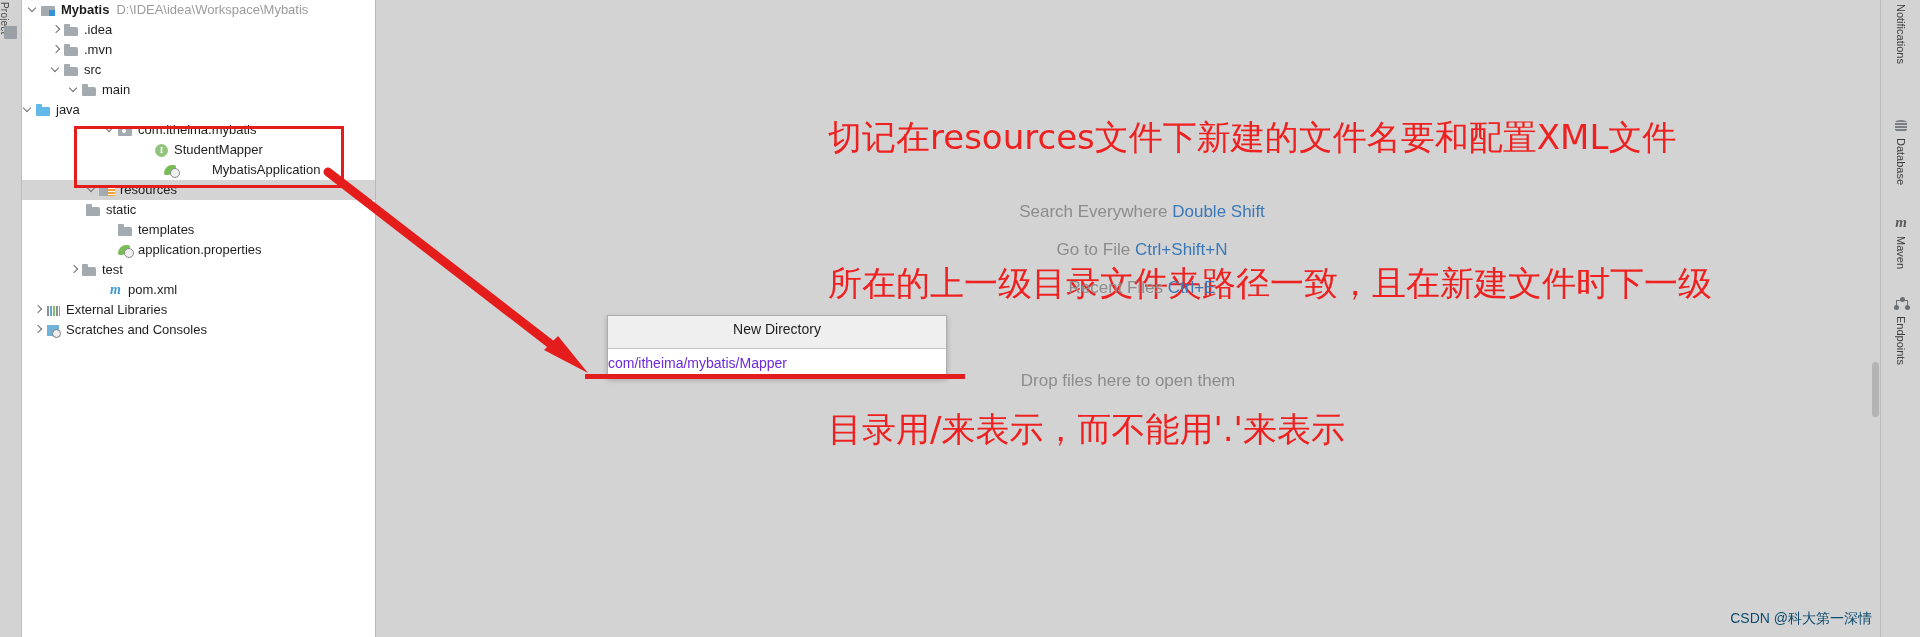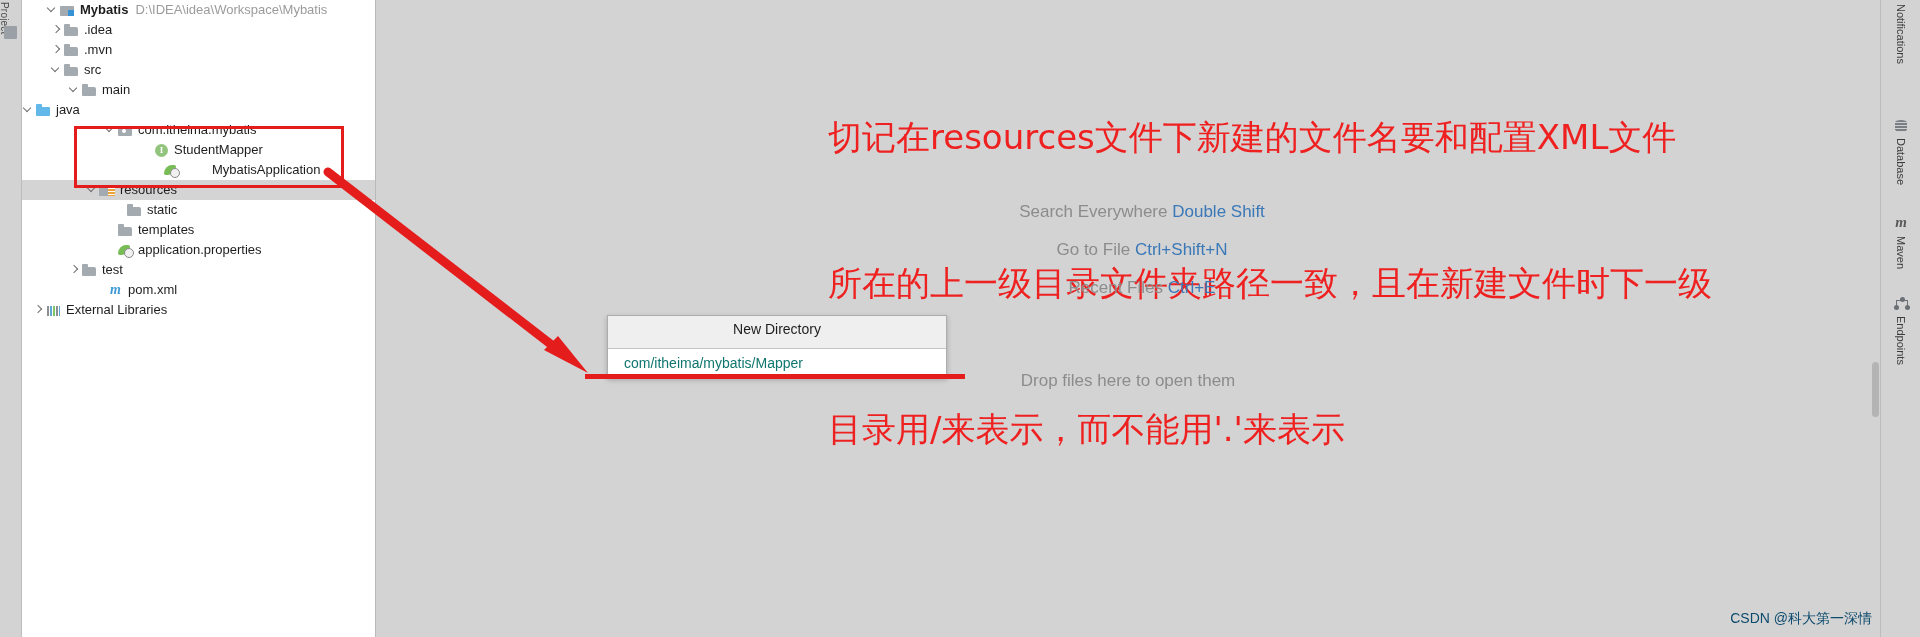--- a/index.html
+++ b/index.html
@@ -193,22 +193,22 @@
     position: absolute; left: 607px; top: 315px; width: 340px;
     border: 1px solid #adadad; background: #ffffff;
     box-shadow: 0 2px 5px rgba(0,0,0,.22);
   }
   .popup-title {
     height: 33px; line-height: 27px; text-align: center;
     font-size: 14px; color: #1d1d1d;
     background: #efefef; border-bottom: 1px solid #c6c6c6;
   }
   .popup-input {
-    height: 28px; line-height: 28px; padding: 0 16px;
-    font-size: 14px; color: #0f766e; background: #ffffff;
+    height: 28px; line-height: 28px; padding: 0 0;
+    font-size: 14px; color: #6d28d9; background: #ffffff;
   }
   .red-underline {
     position: absolute; left: 585px; top: 374px; width: 380px; height: 5px;
     background: #e51c1c;
   }
 
   
   .right-strip {
     position: absolute; right: 0; top: 0; width: 40px; height: 637px;
     background: #d3d3d3; border-left: 1px solid #bcbcbc;
@@ -260,21 +260,21 @@
 </head>
 <body>
 
 <div class="left-strip">
   <div class="vlabel">Project</div>
   <div class="sq"></div>
 </div>
 
 <div class="tree-panel">
   <div id="tree-rows">
-      <div class="row" style="padding-left: 24px;">
+      <div class="row" style="padding-left: 5px;">
         <span class="chev open"></span>
         <span class="ico module"></span>
         <span class="lbl bold">Mybatis</span>
         <span class="lbl path">D:\IDEA\idea\Workspace\Mybatis</span>
       </div>
       <div class="row" style="padding-left: 28px;">
         <span class="chev closed"></span>
         <span class="ico folder"></span>
         <span class="lbl">.idea</span>
       </div>
@@ -311,21 +311,21 @@
       <div class="row" style="padding-left: 100px; gap: 28px;">
         <span class="chev "></span>
         <span class="ico spring"></span>
         <span class="lbl">MybatisApplication</span>
       </div>
       <div class="row sel" style="padding-left: 64px;">
         <span class="chev open"></span>
         <span class="ico resfolder"></span>
         <span class="lbl">resources</span>
       </div>
-      <div class="row" style="padding-left: 91px;">
+      <div class="row" style="padding-left: 50px;">
         <span class="chev "></span>
         <span class="ico folder"></span>
         <span class="lbl">static</span>
       </div>
       <div class="row" style="padding-left: 82px;">
         <span class="chev "></span>
         <span class="ico folder"></span>
         <span class="lbl">templates</span>
       </div>
       <div class="row" style="padding-left: 82px;">
@@ -340,20 +340,25 @@
       </div>
       <div class="row" style="padding-left: 72px;">
         <span class="chev "></span>
         <span class="ico maven"></span>
         <span class="lbl">pom.xml</span>
       </div>
       <div class="row" style="padding-left: 10px;">
         <span class="chev closed"></span>
         <span class="ico libs"></span>
         <span class="lbl">External Libraries</span>
+      </div>
+      <div class="row" style="padding-left: 10px;">
+        <span class="chev closed"></span>
+        <span class="ico scratch"></span>
+        <span class="lbl">Scratches and Consoles</span>
       </div>
     </div>
   <div class="red-rect" style="left:52px; top:126px; width:270px; height:62px;"></div>
 </div>
 
 <div class="editor">
   <div class="annot">
     <div>切记在resources文件下新建的文件名要和配置XML文件</div>
     <div>所在的上一级目录文件夹路径一致，且在新建文件时下一级</div>
     <div>目录用/来表示，而不能用'.'来表示</div>

